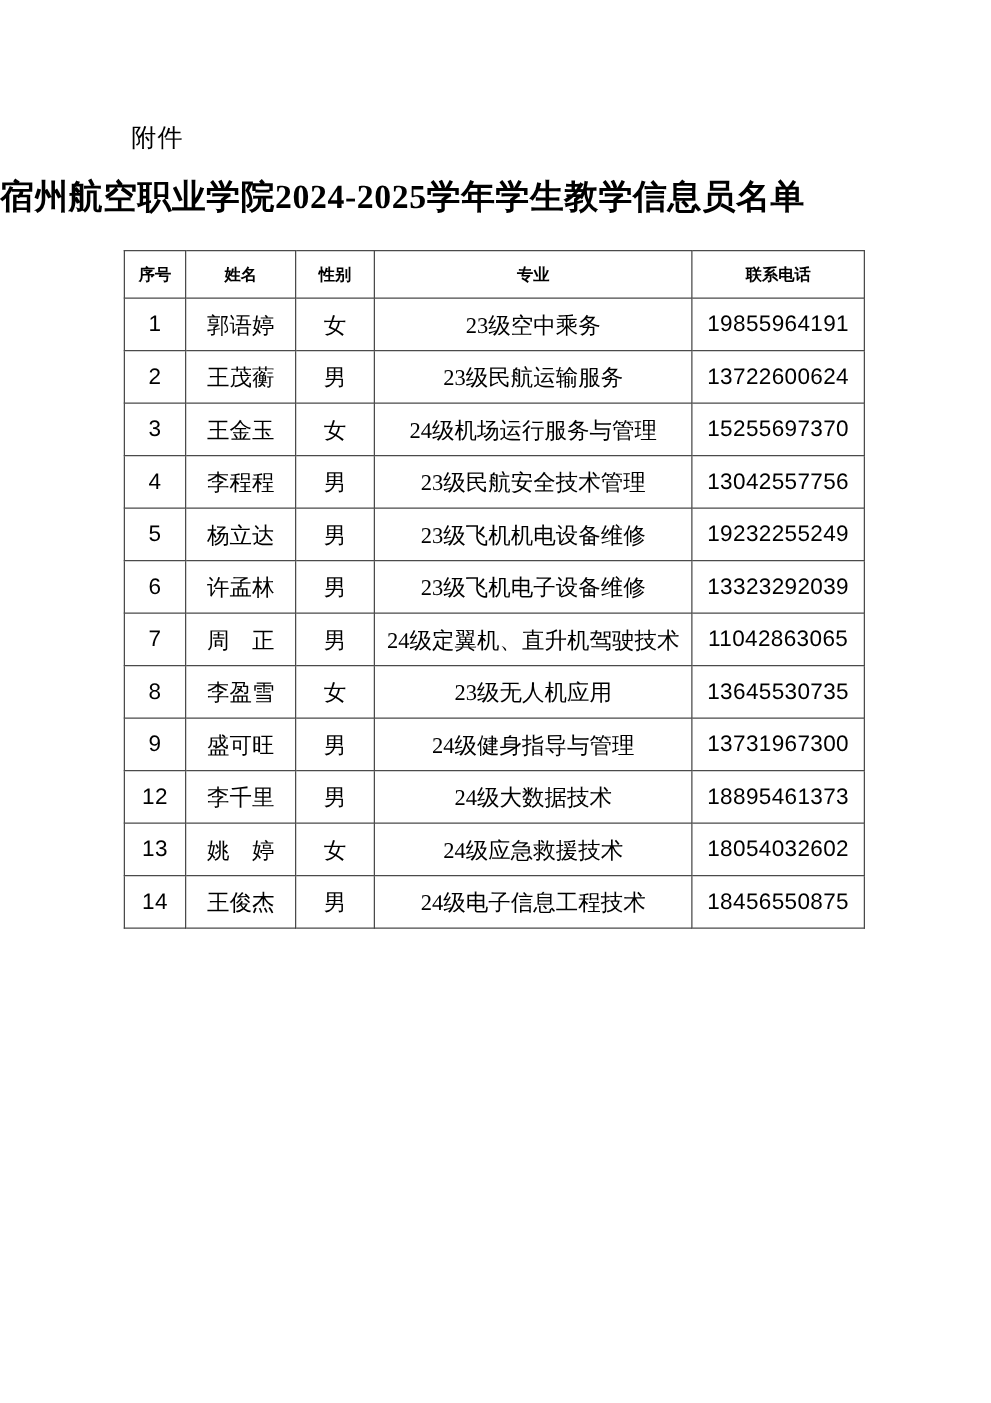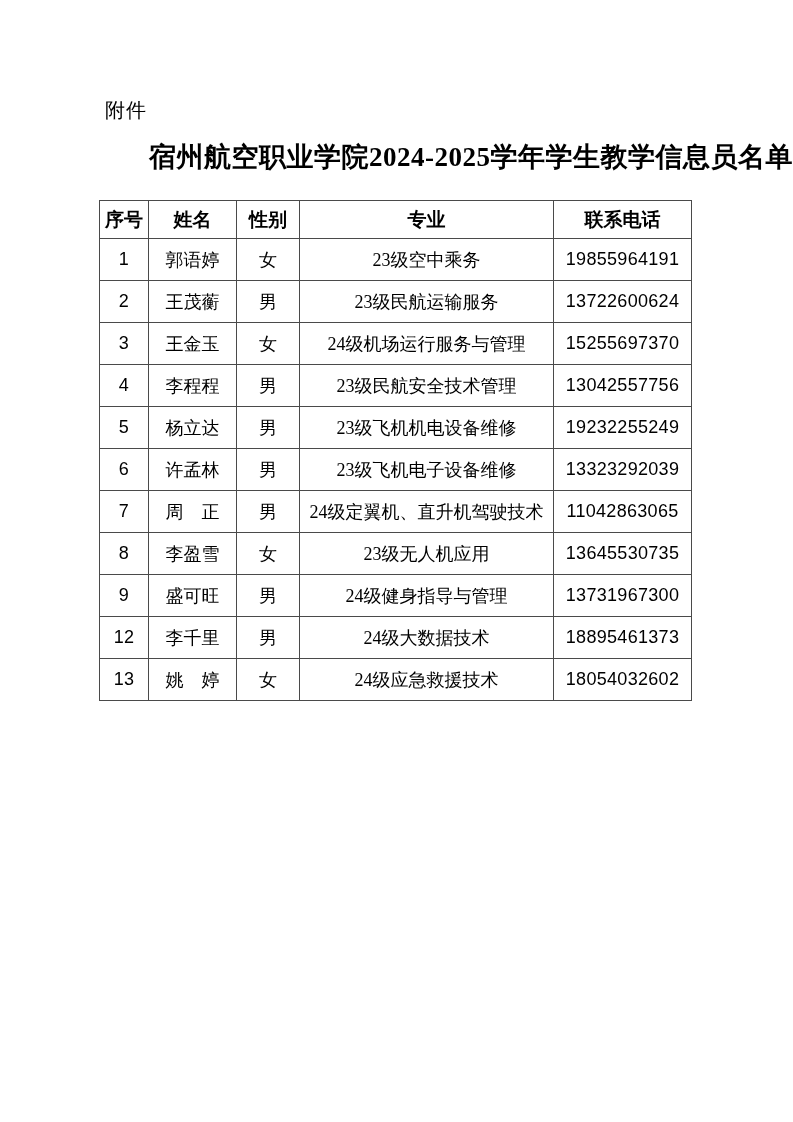--- a/index.html
+++ b/index.html
@@ -19,21 +19,21 @@
     left: 105px;
     top: 97px;
     font-size: 20px;
     letter-spacing: 1px;
   }
   .doc-title {
     position: absolute;
     left: 0;
     top: 139px;
     width: 100%;
-    text-align: right;
+    text-align: left;
     font-size: 27px;
     font-weight: bold;
     letter-spacing: 0.5px;
     white-space: nowrap;
   }
   table.roster {
     position: absolute;
     left: 99px;
     top: 200px;
     width: 592px;
@@ -42,21 +42,21 @@
   }
   table.roster th, table.roster td {
     border: 1px solid #4a4a4a;
     text-align: center;
     vertical-align: middle;
     overflow: hidden;
     white-space: nowrap;
   }
   table.roster th {
     height: 38px;
-    font-size: 19px;
+    font-size: 13px;
     font-weight: bold;
     font-family: "Liberation Serif", "DejaVu Serif", serif;
   }
   table.roster td {
     height: 42px;
     font-size: 18px;
   }
   .col-no    { width: 49px;  font-family: "Liberation Sans", "DejaVu Sans", sans-serif; font-size: 17px; }
   .col-name  { width: 88px;  }
   .col-gender{ width: 63px;  }
@@ -161,16 +161,23 @@
           <td class="col-major">24级大数据技术</td>
           <td class="col-phone">18895461373</td>
         </tr>
         <tr>
           <td class="col-no">13</td>
           <td class="col-name">姚　婷</td>
           <td class="col-gender">女</td>
           <td class="col-major">24级应急救援技术</td>
           <td class="col-phone">18054032602</td>
         </tr>
+        <tr>
+          <td class="col-no">14</td>
+          <td class="col-name">王俊杰</td>
+          <td class="col-gender">男</td>
+          <td class="col-major">24级电子信息工程技术</td>
+          <td class="col-phone">18456550875</td>
+        </tr>
       </tbody>
   </table>
 
 </div>
 
 </body></html>

